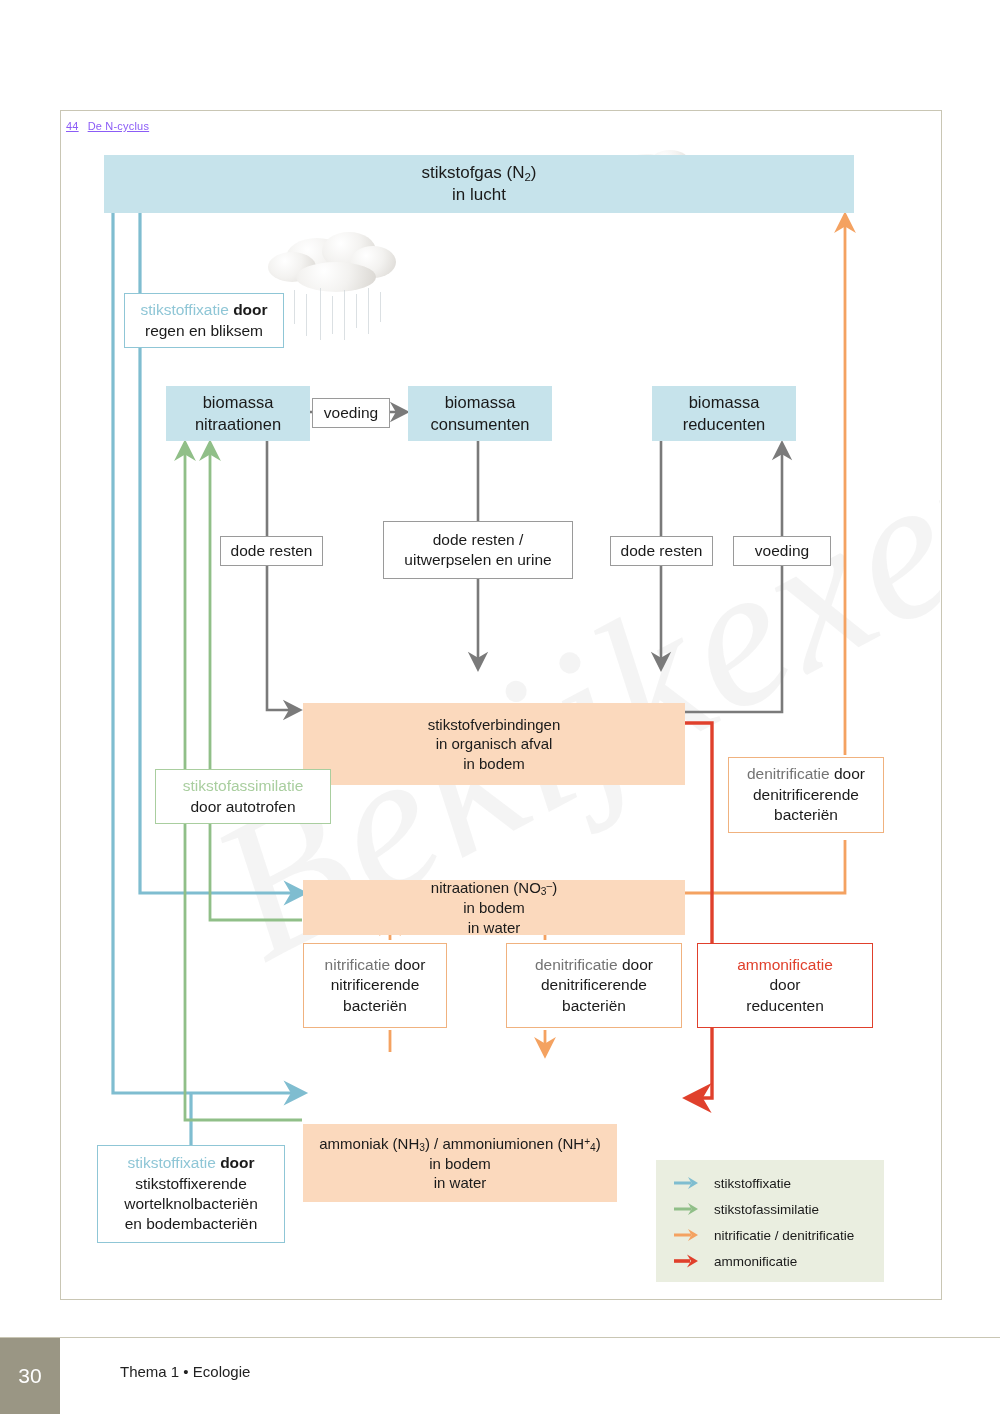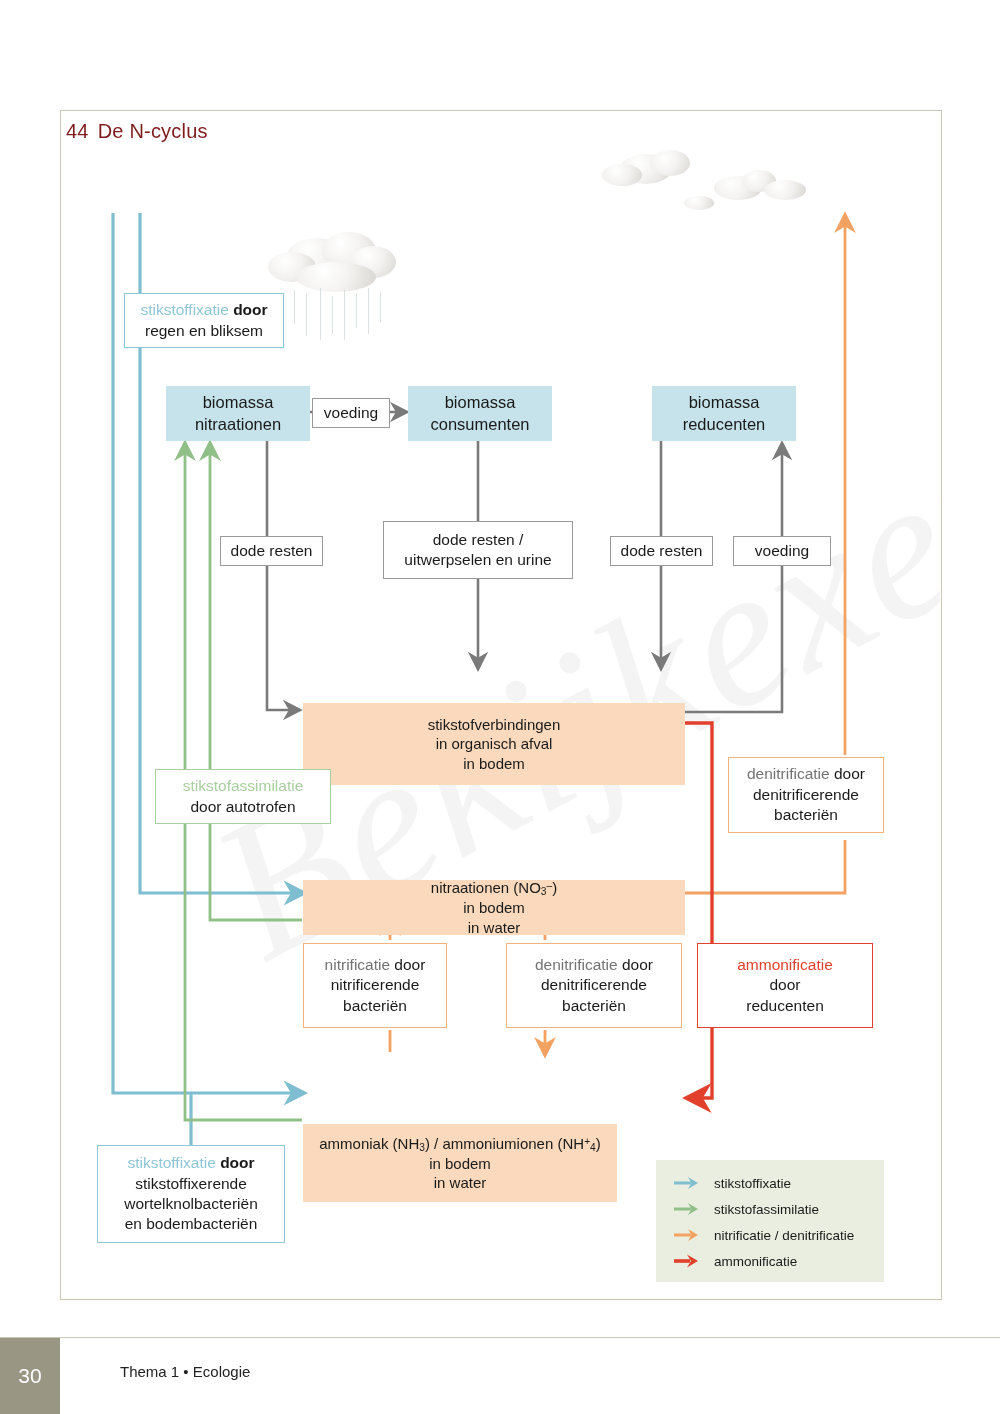--- a/index.html
+++ b/index.html
@@ -39,24 +39,25 @@
     position:absolute;
     left:60px;top:110px;
     width:880px;height:1188px;
     border:1px solid #c9c6b4;
     background:transparent;
     z-index:1;
   }
   .frame-head{
     position:absolute;
     left:66px;top:120px;
-    font-size:20px;
-    color:#7f1d1d;
+    font-size:11px;
+    color:#8b5cf6;
     letter-spacing:.2px;
     z-index:6;
+    text-decoration:underline;
   }
   .frame-head .num{margin-right:9px;}
 
   
   .footline{
     position:absolute;left:0;top:1337px;width:1000px;height:1px;background:#c9c6b4;z-index:3;
   }
   .pagebox{
     position:absolute;left:0;top:1338px;width:60px;height:76px;
     background:#9a9684;color:#ffffff;
@@ -242,20 +243,24 @@
       <div class="rain" style="left:28px;top:58px;height:34px;"></div>
       <div class="rain" style="left:40px;top:62px;height:42px;"></div>
       <div class="rain" style="left:54px;top:56px;height:52px;"></div>
       <div class="rain" style="left:66px;top:64px;height:38px;"></div>
       <div class="rain" style="left:78px;top:58px;height:50px;"></div>
       <div class="rain" style="left:90px;top:62px;height:34px;"></div>
       <div class="rain" style="left:102px;top:56px;height:46px;"></div>
       <div class="rain" style="left:114px;top:60px;height:30px;"></div>
     </div>
 
+    <div class="node blue-fill banner" style="left:104px;top:155px;width:750px;height:58px;">
+      <span class="ln"><span>stikstofgas (N</span><sub>2</sub><span>)</span></span>
+      <span class="ln">in lucht</span>
+    </div>
 
     <div class="node blue-fill" style="left:166px;top:386px;width:144px;height:55px;">
       <span class="ln">biomassa</span>
       <span class="ln">nitraationen</span>
     </div>
 
     <div class="node blue-fill" style="left:408px;top:386px;width:144px;height:55px;">
       <span class="ln">biomassa</span>
       <span class="ln">consumenten</span>
     </div>

